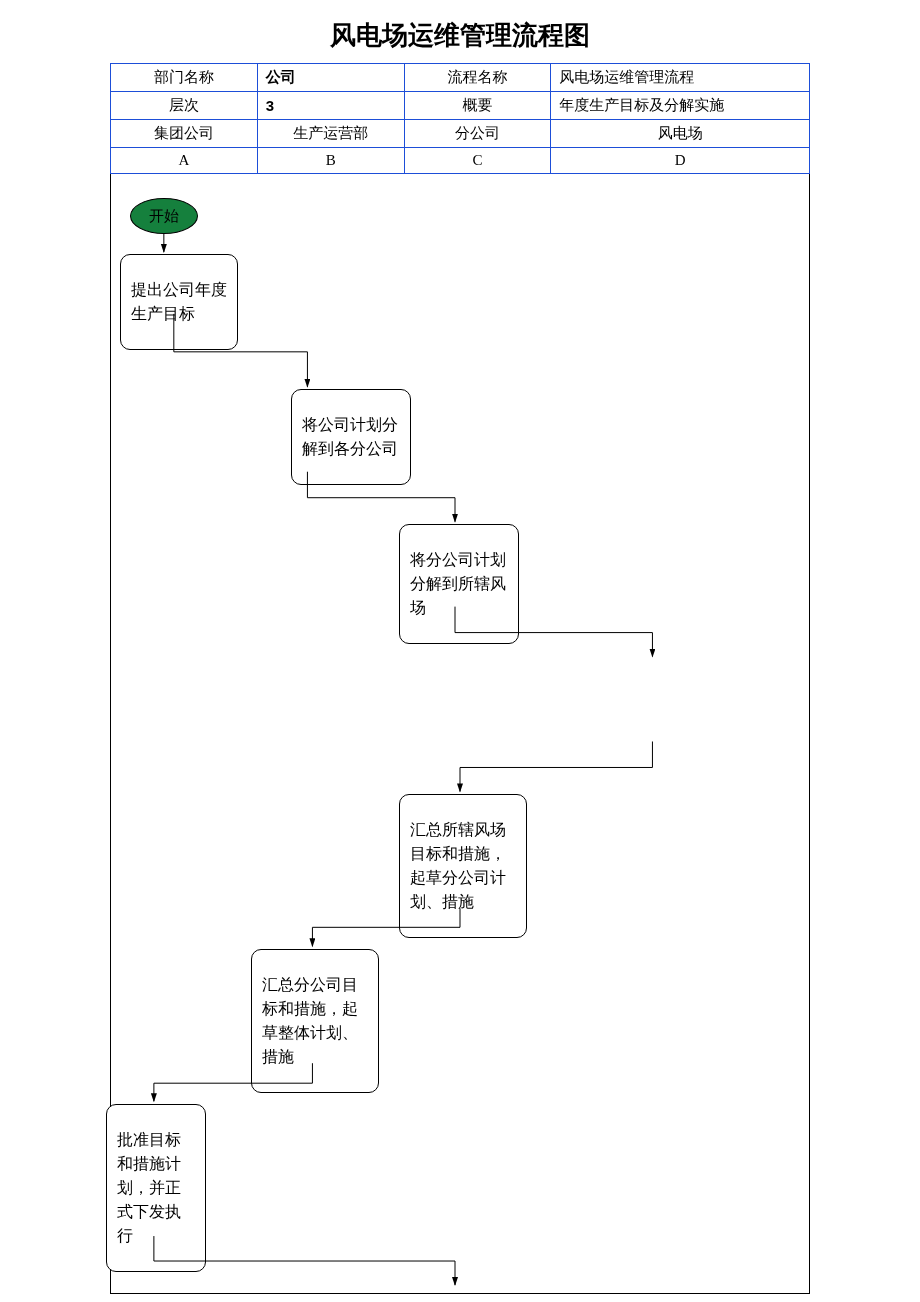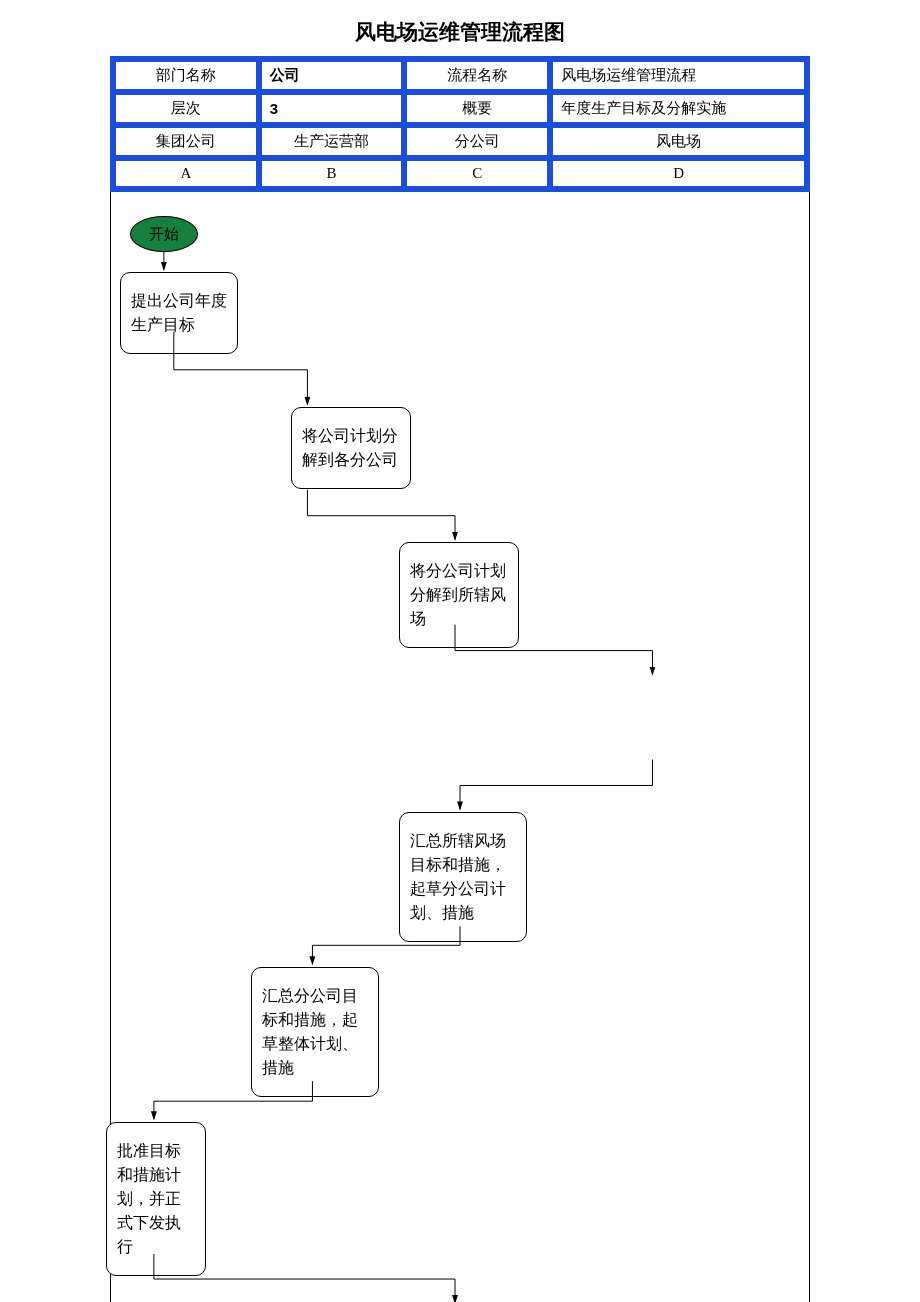--- a/index.html
+++ b/index.html
@@ -4,36 +4,36 @@
   <style>
     * { box-sizing: border-box; margin: 0; padding: 0; }
     body {
       font-family: "SimSun", "宋体", serif;
       background: #fff;
       width: 920px;
       position: relative;
     }
     .page-title {
       text-align: center;
-      font-size: 21px;
+      font-size: 26px;
       font-weight: bold;
       padding: 18px 0 10px 0;
       font-family: "SimHei", "黑体", sans-serif;
     }
     .container {
       margin: 0 110px 0 110px;
       position: relative;
     }
     table.header {
       width: 100%;
       border-collapse: collapse;
       table-layout: fixed;
     }
     table.header td {
-      border: 6px solid #1d4ed8;
+      border: 1px solid #1d4ed8;
       padding: 4px 8px;
       font-size: 15px;
       height: 26px;
       vertical-align: middle;
     }
     table.header td.center { text-align: center; }
     table.header td.bold { font-weight: bold; font-family: "SimHei","黑体",sans-serif; }
     .col-A { width: 21%; }
     .col-B { width: 21%; }
     .col-C { width: 21%; }
@@ -43,21 +43,21 @@
       border-top: none;
       height: 1120px;
       position: relative;
       overflow: visible;
     }
     .node {
       position: absolute;
       border: 1px solid #000;
       border-radius: 10px;
       background: #fff;
-      padding: 16px 10px;
+      padding: 23px 10px;
       font-size: 16px;
       line-height: 1.5;
       text-align: left;
     }
     .start-node {
       position: absolute;
       border: 1px solid #000;
       border-radius: 50%;
       width: 68px;
       height: 36px;

